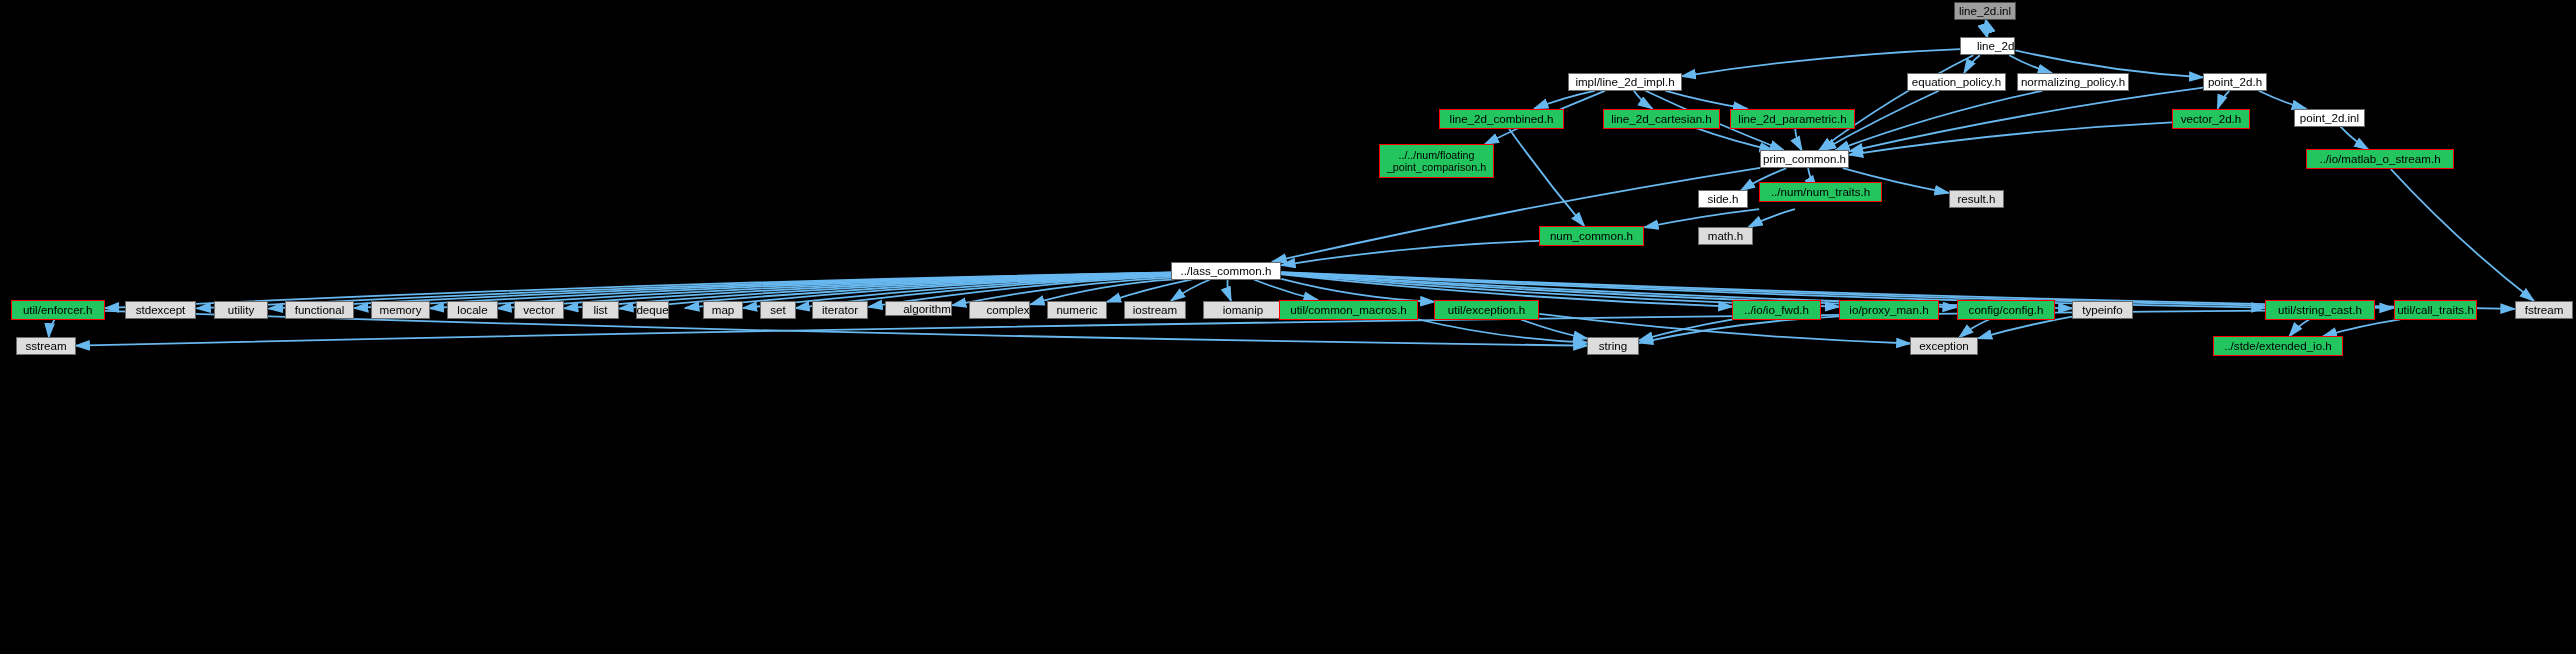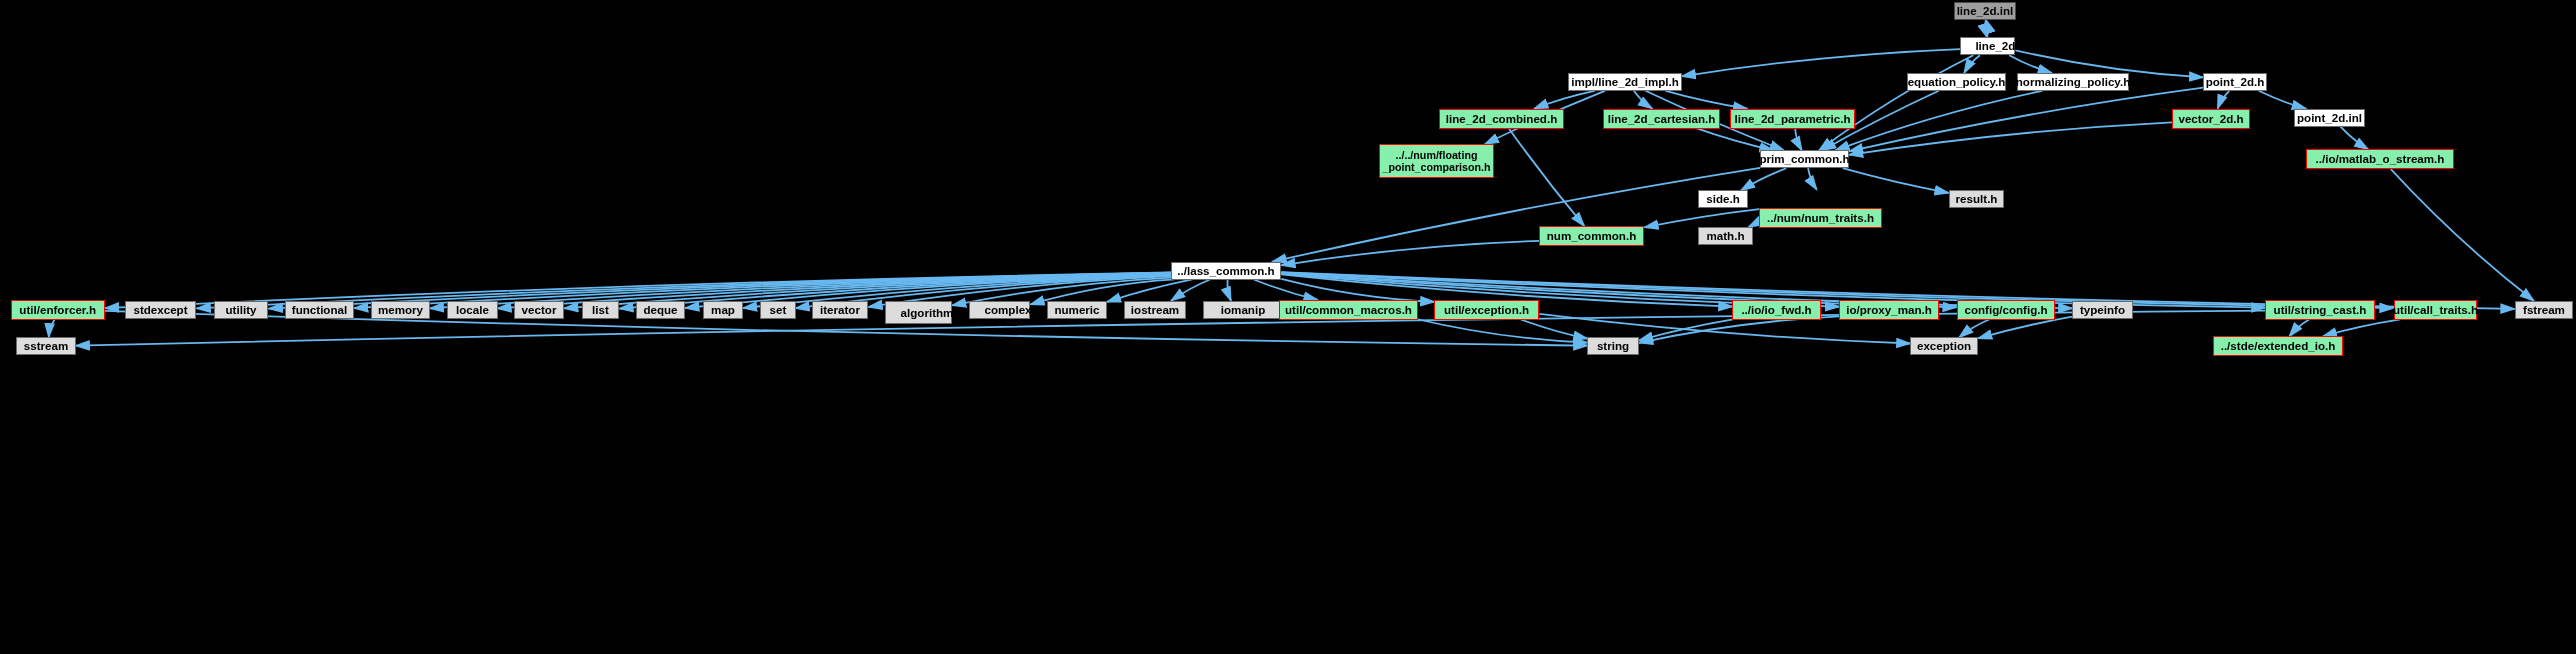--- a/index.html
+++ b/index.html
@@ -5,22 +5,22 @@
   html,body{margin:0;padding:0;background:#000;}
   #graph{position:relative;width:2576px;height:655px;background:#000;
          font-family:"Liberation Sans","DejaVu Sans",sans-serif;overflow:hidden;}
   svg#edges{position:absolute;left:0;top:0;width:2576px;height:655px;}
   .node{position:absolute;box-sizing:border-box;display:flex;align-items:center;
         justify-content:center;text-align:center;line-height:1.15;
         white-space:pre;font-size:11.6px;color:#000;}
   .n-gray{background:#dcdcdc;border:0.9px solid #6b6b6b;}
   .n-white{background:#fff;border:0.9px solid #6b6b6b;}
   .n-dkgray{background:#9e9e9e;border:0.9px solid #4d4d4d;}
-  .n-red{background:#86efac;border:1.8px solid #ff0000;}
-  .node span{display:block;font-weight:bold;}
+  .n-red{background:#22c55e;border:1.8px solid #ff0000;}
+  .node span{display:block;}
 </style>
 </head>
 <body>
 
 <div id="graph">
   <svg id="edges" xmlns="http://www.w3.org/2000/svg" viewBox="0 0 2895 736" width="2576" height="655">
     <defs>
       <marker id="arrow" markerWidth="9" markerHeight="9" refX="8" refY="3" orient="auto" markerUnits="strokeWidth">
         <path d="M0,0 L9,3 L0,6 z" fill="#68b8f0"></path>
       </marker>
@@ -106,38 +106,38 @@
       <div class="node n-red" style="left: 1439px; top: 109px; width: 125px; height: 19.6px;"><span>line_2d_combined.h</span></div>
       <div class="node n-red" style="left: 1603px; top: 109px; width: 117px; height: 19.6px;"><span>line_2d_cartesian.h</span></div>
       <div class="node n-red" style="left: 1730px; top: 109px; width: 125px; height: 19.6px;"><span>line_2d_parametric.h</span></div>
       <div class="node n-red" style="left: 2172px; top: 109px; width: 78px; height: 19.6px;"><span>vector_2d.h</span></div>
       <div class="node n-white" style="left: 2294px; top: 109px; width: 71px; height: 18px;"><span>point_2d.inl</span></div>
       <div class="node n-red" style="left: 1379px; top: 144px; width: 115px; height: 34px; font-size: 10.7px;"><span>../../num/floating
 _point_comparison.h</span></div>
       <div class="node n-white" style="left: 1760px; top: 150px; width: 89px; height: 18px;"><span>prim_common.h</span></div>
       <div class="node n-red" style="left: 2306px; top: 149px; width: 148px; height: 19.6px;"><span>../io/matlab_o_stream.h</span></div>
       <div class="node n-white" style="left: 1698px; top: 190px; width: 50px; height: 18px;"><span>side.h</span></div>
-      <div class="node n-red" style="left: 1759px; top: 208px; width: 123px; height: 19.6px;"><span>../num/num_traits.h</span></div>
+      <div class="node n-red" style="left: 1759px; top: 182px; width: 123px; height: 19.6px;"><span>../num/num_traits.h</span></div>
       <div class="node n-gray" style="left: 1949px; top: 190px; width: 55px; height: 18px;"><span>result.h</span></div>
       <div class="node n-red" style="left: 1539px; top: 226px; width: 105px; height: 19.6px;"><span>num_common.h</span></div>
       <div class="node n-gray" style="left: 1698px; top: 227px; width: 55px; height: 18px;"><span>math.h</span></div>
       <div class="node n-white" style="left: 1171px; top: 262px; width: 110px; height: 18px;"><span>../lass_common.h</span></div>
       <div class="node n-red" style="left: 10.7px; top: 300px; width: 94px; height: 19.6px;"><span>util/enforcer.h</span></div>
       <div class="node n-gray" style="left: 125px; top: 301px; width: 71px; height: 18px;"><span>stdexcept</span></div>
       <div class="node n-gray" style="left: 214px; top: 301px; width: 54px; height: 18px;"><span>utility</span></div>
       <div class="node n-gray" style="left: 285px; top: 301px; width: 69px; height: 18px;"><span>functional</span></div>
       <div class="node n-gray" style="left: 371px; top: 301px; width: 59px; height: 18px;"><span>memory</span></div>
       <div class="node n-gray" style="left: 447px; top: 301px; width: 51px; height: 18px;"><span>locale</span></div>
       <div class="node n-gray" style="left: 514px; top: 301px; width: 50px; height: 18px;"><span>vector</span></div>
       <div class="node n-gray" style="left: 582px; top: 301px; width: 37px; height: 18px;"><span>list</span></div>
-      <div class="node n-gray" style="left: 636px; top: 301px; width: 49px; height: 18px;"><span>deque</span></div>
+      <div class="node n-gray" style="left: 636px; top: 301px; width: 33px; height: 18px;"><span>deque</span></div>
       <div class="node n-gray" style="left: 703px; top: 301px; width: 40px; height: 18px;"><span>map</span></div>
       <div class="node n-gray" style="left: 760px; top: 301px; width: 36px; height: 18px;"><span>set</span></div>
       <div class="node n-gray" style="left: 812px; top: 301px; width: 56px; height: 18px;"><span>iterator</span></div>
-      <div class="node n-gray" style="left: 885px; top: 301px; width: 67px; height: 23px; padding-left: 17px;"><span>algorithm</span></div>
+      <div class="node n-gray" style="left: 885px; top: 301px; width: 67px; height: 15px; padding-left: 17px;"><span>algorithm</span></div>
       <div class="node n-gray" style="left: 969px; top: 301px; width: 61px; height: 18px; padding-left: 17px;"><span>complex</span></div>
       <div class="node n-gray" style="left: 1047px; top: 301px; width: 60px; height: 18px;"><span>numeric</span></div>
       <div class="node n-gray" style="left: 1124px; top: 301px; width: 62px; height: 18px;"><span>iostream</span></div>
       <div class="node n-gray" style="left: 1203px; top: 301px; width: 80px; height: 18px;"><span>iomanip</span></div>
       <div class="node n-red" style="left: 1279px; top: 300px; width: 139px; height: 19.6px;"><span>util/common_macros.h</span></div>
       <div class="node n-red" style="left: 1434px; top: 300px; width: 105px; height: 19.6px;"><span>util/exception.h</span></div>
       <div class="node n-red" style="left: 1732px; top: 300px; width: 89px; height: 19.6px;"><span>../io/io_fwd.h</span></div>
       <div class="node n-red" style="left: 1839px; top: 300px; width: 100px; height: 19.6px;"><span>io/proxy_man.h</span></div>
       <div class="node n-red" style="left: 1957px; top: 300px; width: 98px; height: 19.6px;"><span>config/config.h</span></div>
       <div class="node n-gray" style="left: 2072px; top: 301px; width: 61px; height: 18px;"><span>typeinfo</span></div>

